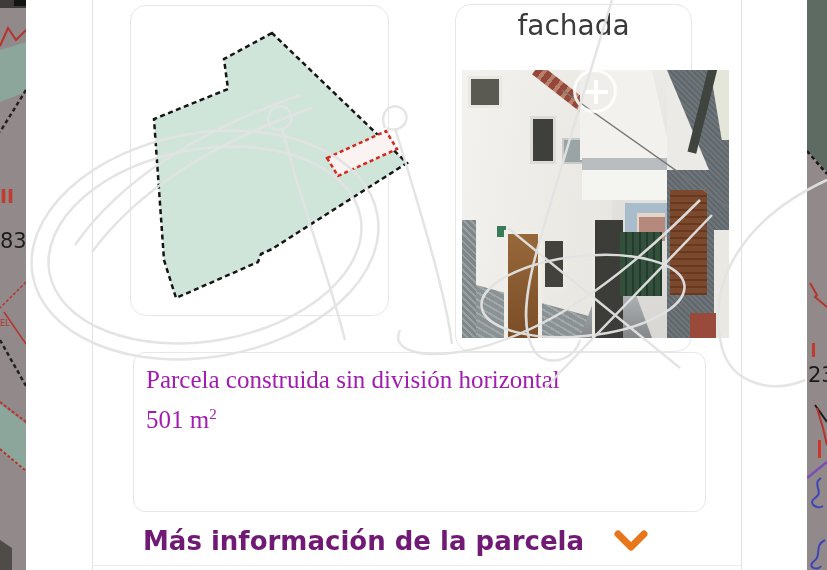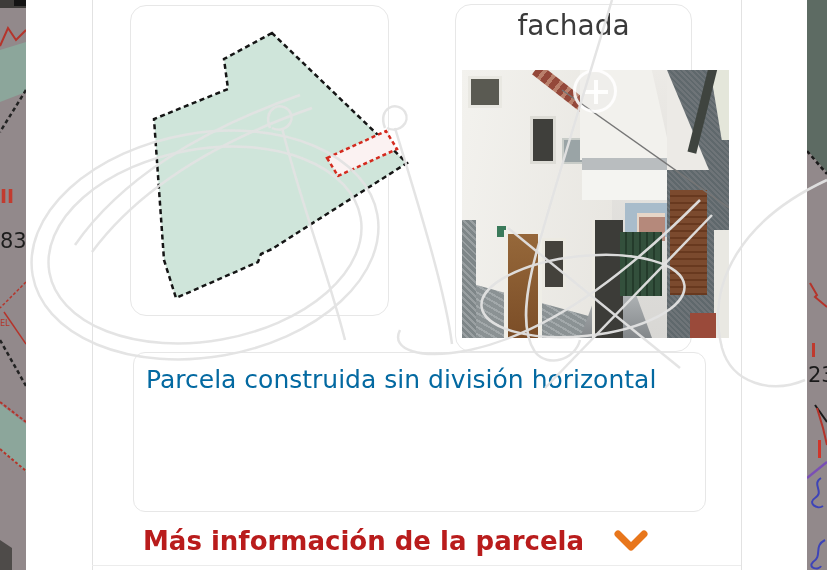--- a/index.html
+++ b/index.html
@@ -8,21 +8,21 @@
   svg{display:block;}
   .edge-svg{position:absolute;top:0;}
   .vline{position:absolute;top:0;width:1px;height:570px;background:#e2e2e2;}
   .hline-bottom{position:absolute;left:92px;top:565px;width:649px;height:1px;background:#ececec;}
 
   .card{position:absolute;background:#fff;border:1.5px solid #e7e7e7;box-sizing:border-box;}
   .parcel-card{left:130px;top:5px;width:259px;height:311px;border-radius:16px;}
   .facade-card{left:455px;top:4px;width:237px;height:348px;border-radius:16px;}
   .facade-title{margin-top:4px;text-align:center;font-size:28px;color:#3a3a3a;}
   .info-card{left:133px;top:352px;width:573px;height:160px;border-radius:12px;padding:9px 0 0 12px;z-index:30;}
-  .info-line{font-size:25px;line-height:35px;color:#0369a1;white-space:nowrap;}
+  .info-line{font-size:25px;line-height:35px;color:#a21caf;white-space:nowrap;font-family:Liberation Serif, serif;}
   .info-line sup{font-size:15px;}
 
   .parcel-svg{position:absolute;left:130px;top:0;overflow:visible;}
 
   .photo{position:absolute;left:462px;top:70px;width:267px;height:268px;overflow:hidden;
          background:linear-gradient(#eceae6,#d8d7d4);z-index:5;}
   .photo div{position:absolute;}
   .lwall{left:0;top:0;width:150px;height:268px;background:linear-gradient(100deg,#f3f2ee,#e7e5e0);}
   .roof{left:78px;top:-6px;width:86px;height:13px;transform:rotate(38deg);transform-origin:0 0;
         background:repeating-linear-gradient(90deg,#94483a 0 6px,#b97f6b 6px 10px);}
@@ -62,21 +62,21 @@
   .rpillar{left:252px;top:160px;width:15px;height:108px;background:#e9e8e2;}
   .redfloor{left:228px;top:243px;width:26px;height:25px;background:#9a4a3a;}
   .wire{left:0;top:0;}
   .zoom-btn{left:111px;top:-1px;width:44px;height:44px;border-radius:50%;
             border:3px solid rgba(255,255,255,.85);background:rgba(220,220,220,.12);box-sizing:border-box;}
   .zoom-btn .pv{left:18px;top:8px;width:4px;height:24px;background:rgba(255,255,255,.9);}
   .zoom-btn .ph{left:8px;top:18px;width:24px;height:4px;background:rgba(255,255,255,.9);}
 
   .more-link{position:absolute;left:143px;top:526px;display:flex;align-items:center;gap:30px;
              text-decoration:none;cursor:pointer;z-index:35;}
-  .more-link .lbl{font-size:26px;font-weight:bold;color:#b91c1c;white-space:nowrap;}
+  .more-link .lbl{font-size:26px;font-weight:bold;color:#701a75;white-space:nowrap;}
 
   .watermark{position:absolute;left:0;top:0;z-index:40;pointer-events:none;}
 </style>
 </head>
 <body>
 
 <div class="screen">
 
   <svg class="edge-svg" style="left:0" width="26" height="570" viewBox="0 0 26 570">
     <rect x="0" y="0" width="26" height="570" fill="#92898B"></rect>
@@ -155,20 +155,21 @@
       <line x1="100" y1="20" x2="267" y2="138" stroke="#767676" stroke-width="1.5"></line>
     </svg>
     <div class="zoom-btn">
       <div class="pv"></div>
       <div class="ph"></div>
     </div>
   </div>
 
   <div class="card info-card">
     <div class="info-line">Parcela construida sin división horizontal</div>
+    <div class="info-line"><span>501 m</span><sup>2</sup></div>
   </div>
 
   <a class="more-link">
     <span class="lbl">Más información de la parcela</span>
     <svg width="34" height="23" viewBox="0 0 34 23">
       <polyline points="4,4 17,17 30,4" fill="none" stroke="#E8761B" stroke-width="7" stroke-linecap="round" stroke-linejoin="round"></polyline>
     </svg>
   </a>
 
   <svg class="watermark" width="827" height="570" viewBox="0 0 827 570">

